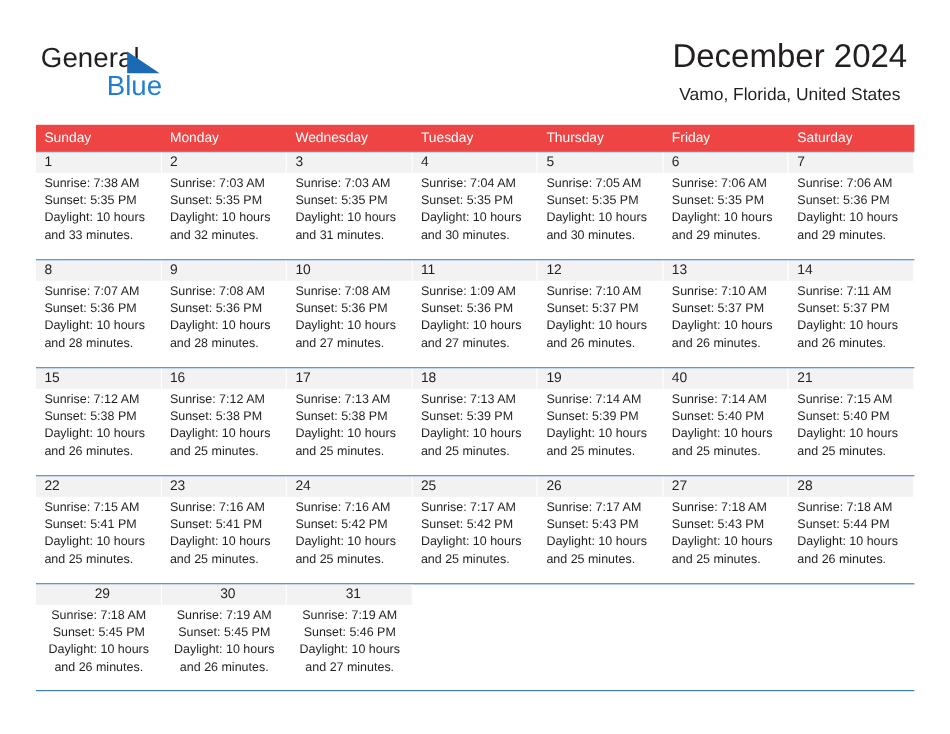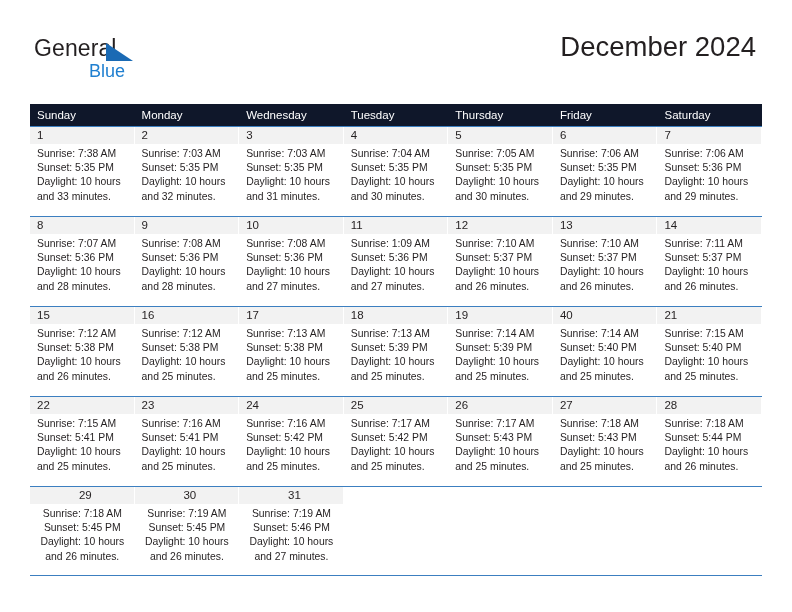--- a/index.html
+++ b/index.html
@@ -50,21 +50,21 @@
     top: 7px;
     width: 0;
     height: 0;
     border-left: 27px solid #1a6ab4;
     border-top: 18px solid transparent;
   }
   .logo-blue {
     position: absolute;
     left: 55px;
     top: 23px;
-    font-size: 18px;
+    font-size: 23px;
     color: #1f7fd0;
     line-height: 25px;
   }
 
   .title-block {
     position: absolute;
     right: 36px;
     top: 30px;
     text-align: center;
   }
@@ -84,21 +84,21 @@
 
   
   .calendar {
     position: absolute;
     left: 30px;
     top: 104px;
     width: 732px;
   }
   .weekdays {
     display: flex;
-    background: #0f172a;
+    background: #ef4444;
     height: 22px;
   }
   .weekday {
     flex: 1 1 0;
     color: #ffffff;
     font-size: 11.5px;
     line-height: 22px;
     padding-left: 7px;
     box-sizing: border-box;
     white-space: nowrap;
@@ -152,20 +152,21 @@
   <div class="header">
 
     <div class="logo">
       <span class="logo-general">General</span>
       <span class="logo-tri"></span>
       <span class="logo-blue">Blue</span>
     </div>
 
     <div class="title-block">
       <div class="cal-title">December 2024</div>
+      <div class="cal-location">Vamo, Florida, United States</div>
     </div>
 
   </div>
 
   <div class="calendar">
     <div class="weekdays">
       <div class="weekday">Sunday</div>
       <div class="weekday">Monday</div>
       <div class="weekday">Wednesday</div>
       <div class="weekday">Tuesday</div>

